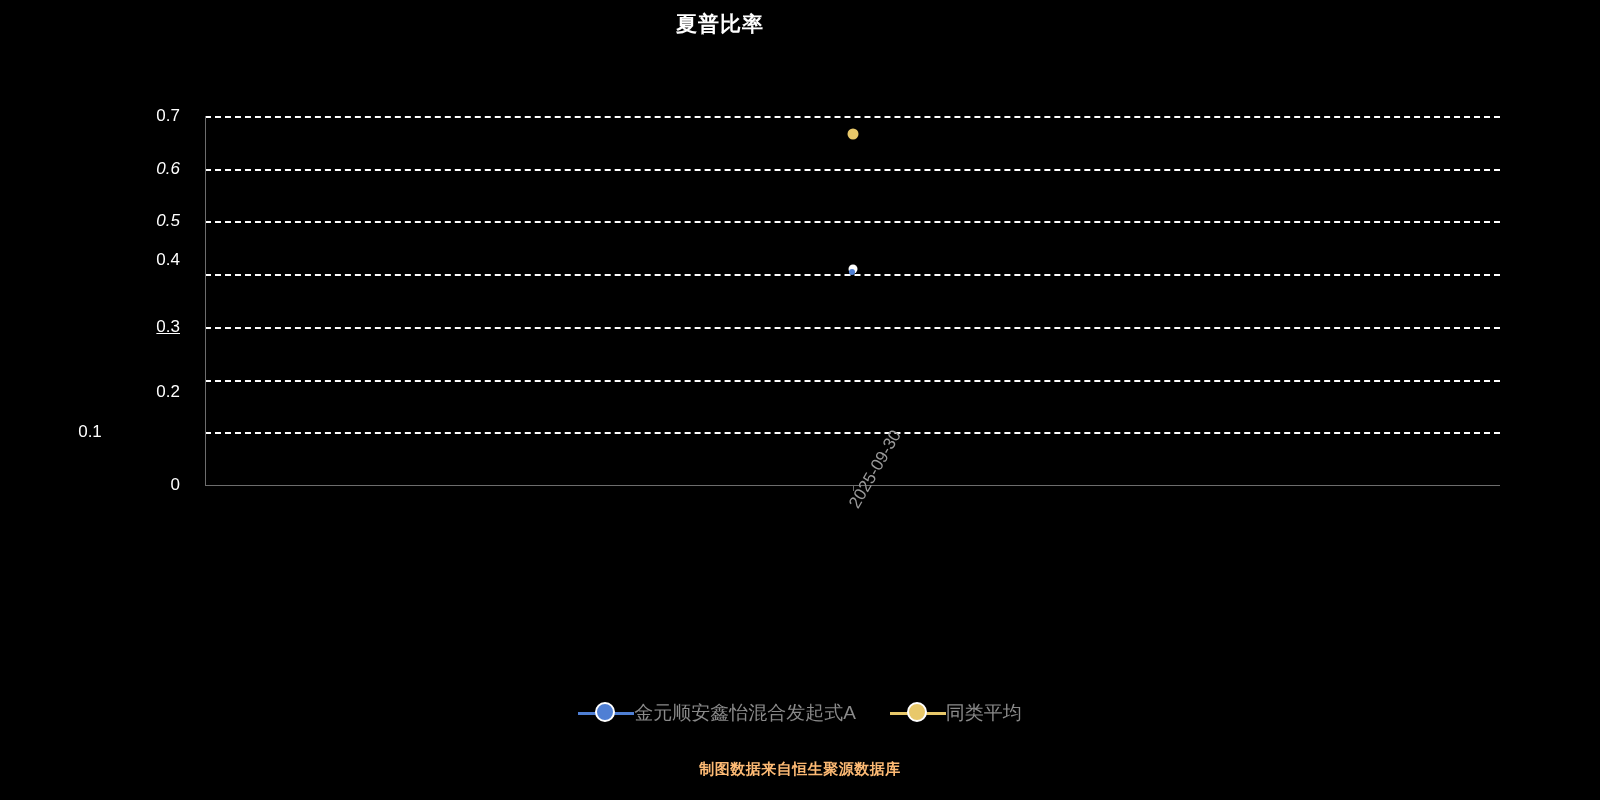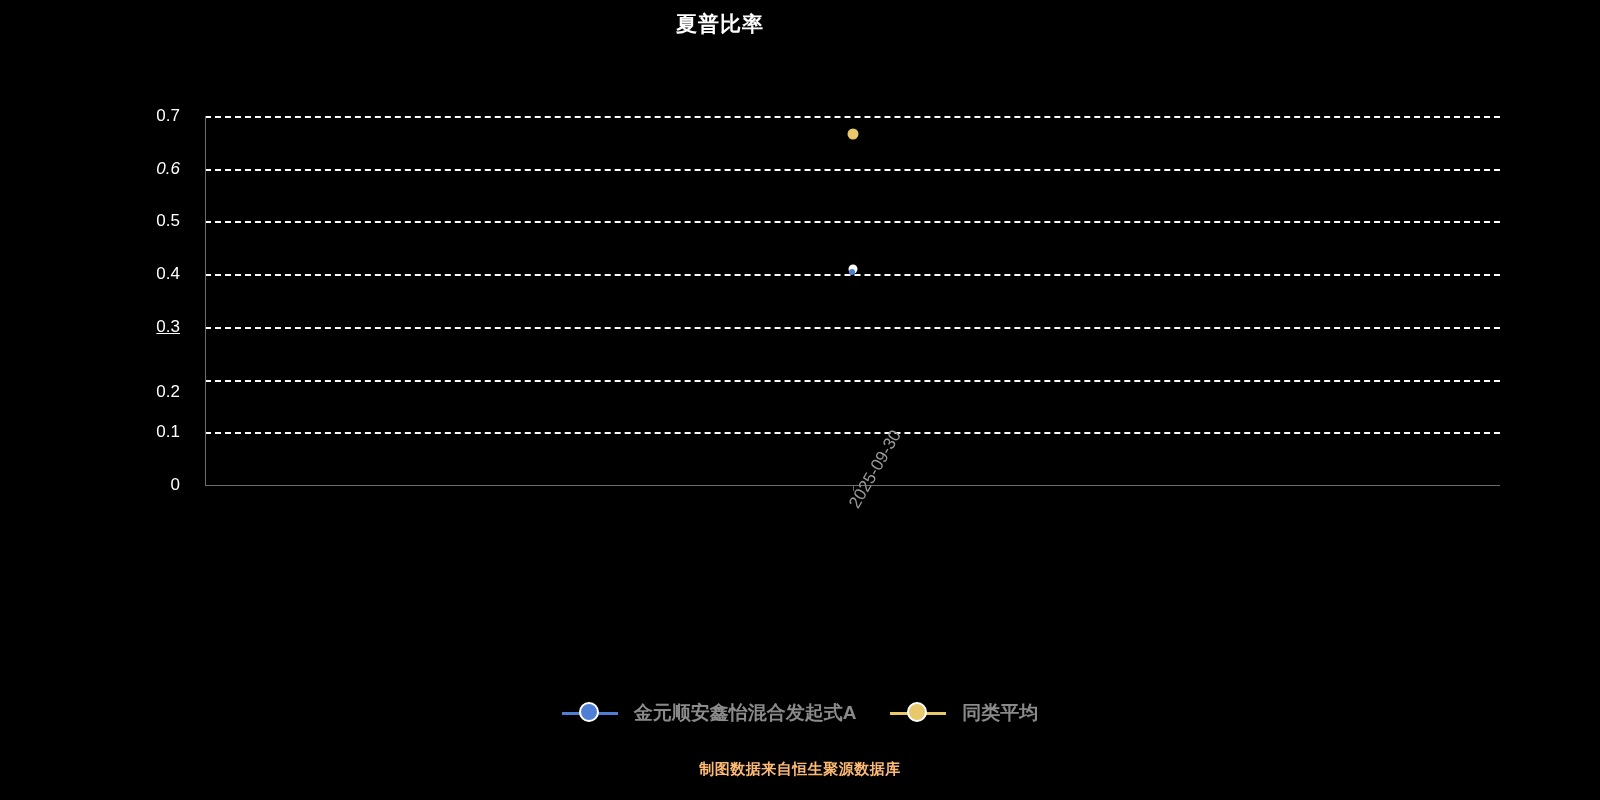--- a/index.html
+++ b/index.html
@@ -95,22 +95,21 @@
     top: 700px;
     width: 1600px;
     display: flex;
     justify-content: center;
     align-items: center;
     gap: 34px;
   }
   .legend-item {
     display: flex;
     align-items: center;
-    gap: 16px;
-    font-weight: bold;
+    gap: 0;
   }
   .legend-marker {
     position: relative;
     width: 56px;
     height: 22px;
   }
   .legend-marker .lm-line {
     position: absolute;
     top: 10px;
     left: 0;
@@ -144,25 +143,25 @@
   }
 </style>
 </head>
 <body>
 
 <div class="chart-root">
 
   <div class="chart-title">夏普比率</div>
 
   <div class="y-tick-wrap" style="top:485px;">0</div>
-  <div class="y-tick-wrap" style="top:432px;">0.1</div>
+  <div class="y-tick-wrap" style="top:432px;text-align:center;">0.1</div>
   <div class="y-tick-wrap" style="top:380px;margin-top:12px;">0.2</div>
   <div class="y-tick-wrap" style="top:327px;text-decoration:underline;">0.3</div>
-  <div class="y-tick-wrap" style="top:274px;text-align:right;">0.4</div>
-  <div class="y-tick-wrap" style="top:221px;">0.5</div>
+  <div class="y-tick-wrap" style="top:260px;text-align:right;">0.4</div>
+  <div class="y-tick-wrap" style="top:221px;font-style:italic;">0.5</div>
   <div class="y-tick-wrap" style="top:169px;font-style:italic;">0.6</div>
   <div class="y-tick-wrap" style="top:116px;text-align:right;">0.7</div>
 
   <div class="plot-area">
 
     <div class="grid-line" style="top:0px;"></div>
     <div class="grid-line" style="top:52.7px;"></div>
     <div class="grid-line" style="top:105.4px;"></div>
     <div class="grid-line" style="top:158.1px;"></div>
     <div class="grid-line" style="top:210.9px;"></div>

